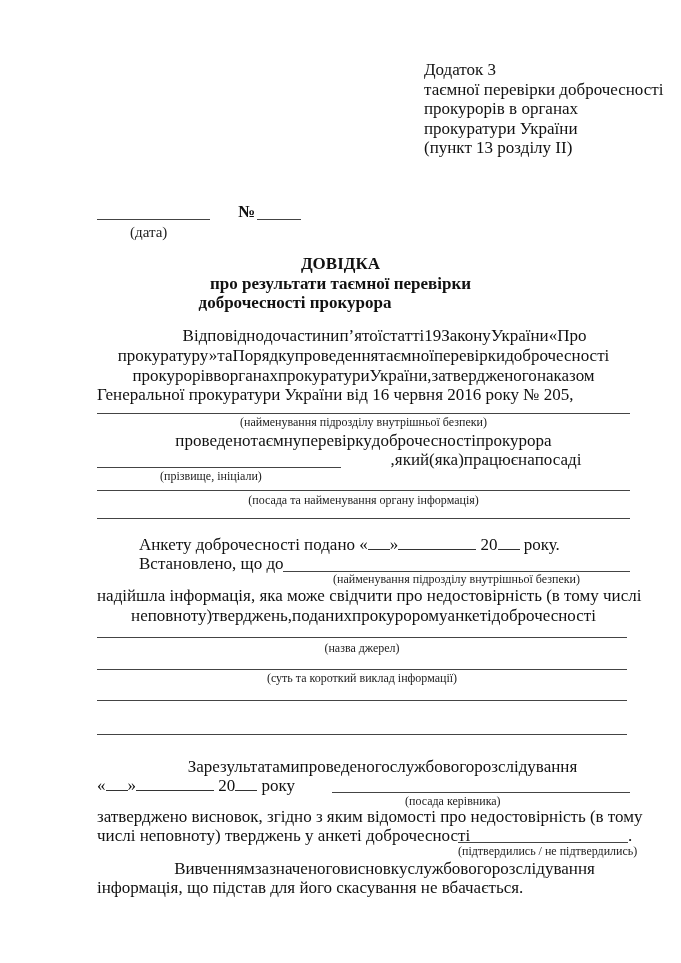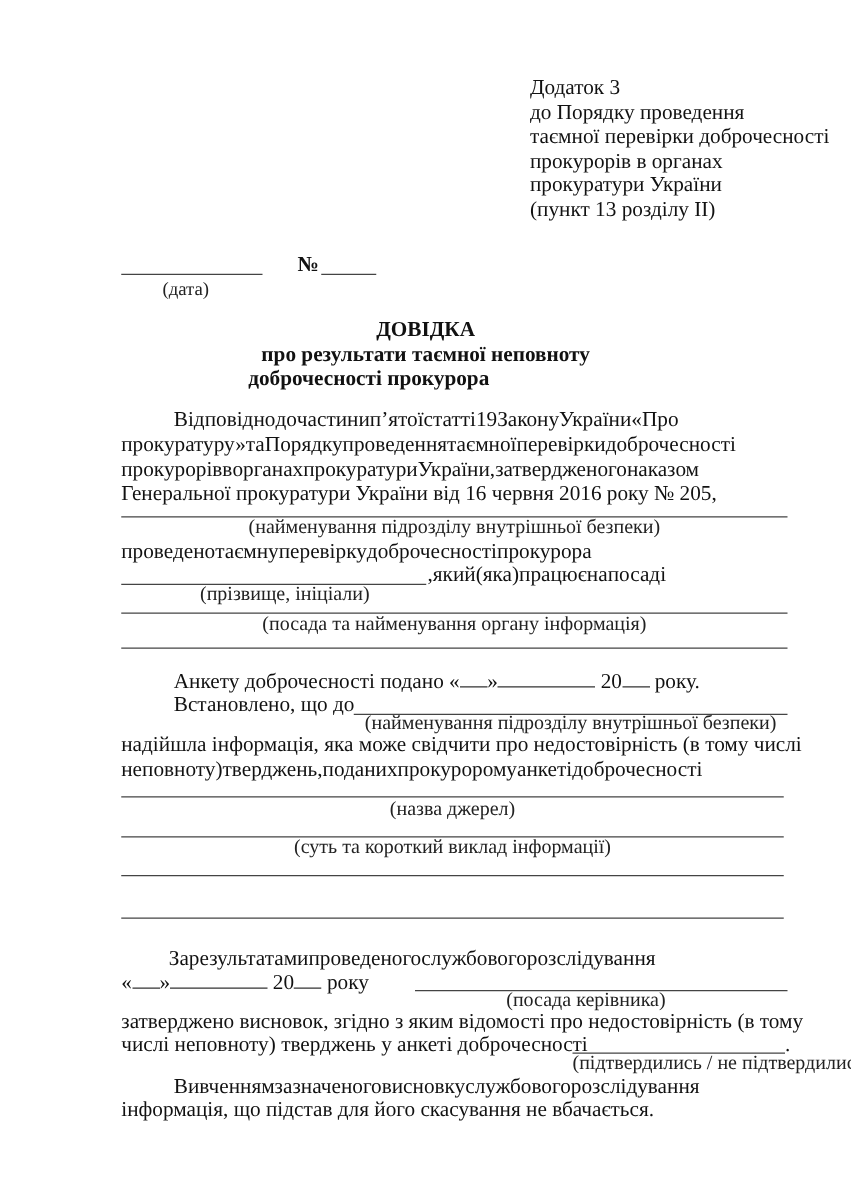--- a/index.html
+++ b/index.html
@@ -1,46 +1,45 @@
 <!DOCTYPE html>
 <html><head>
 <meta charset="utf-8">
 <style>
   html, body { margin: 0; padding: 0; background: #ffffff; }
   body { width: 681px; height: 963px; position: relative; overflow: hidden;
          font-family: "Liberation Serif", "DejaVu Serif", serif; color: #111; }
   .abs { position: absolute; white-space: nowrap; }
   .txt { font-size: 17px; line-height: 20px; }
-  .small { font-size: 16px; line-height: 12px; color: #222; }
+  .small { font-size: 12px; line-height: 12px; color: #222; }
   .line { position: absolute; border-top: 1px solid #444; height: 0; }
-  .justify { position: absolute; display: flex; justify-content: flex-start; font-size: 17px; line-height: 20px; }
+  .justify { position: absolute; display: flex; justify-content: center; font-size: 17px; line-height: 20px; }
   .center { text-align: center; }
   .bold { font-weight: bold; }
   .appendix { left: 424px; top: 60px; font-size: 17px; line-height: 19.5px; }
   .appendix div { white-space: nowrap; }
 </style>
 </head>
 <body>
 
 <div class="abs appendix">
   <div>Додаток  3</div>
-  <div>до Порядку проведення</div>
   <div>таємної перевірки доброчесності</div>
   <div>прокурорів в органах</div>
   <div>прокуратури України</div>
   <div>(пункт 13 розділу ІІ)</div>
 </div>
 
 <div class="line" style="left:97px; top:219px; width:113px;"></div>
 <div class="abs small" style="left:130px; top:226px; font-size:15px;">(дата)</div>
 <div class="abs txt bold" style="left:238px; top:202px;">№</div>
 <div class="line" style="left:257px; top:219px; width:44px;"></div>
 
 <div class="abs txt bold center" style="left:0; width:681px; top:254px;">ДОВІДКА</div>
-<div class="abs txt bold center" style="left:0; width:681px; top:274px;">про результати таємної неповноту</div>
+<div class="abs txt bold center" style="left:0; width:681px; top:274px;">про результати таємної перевірки</div>
 <div class="abs txt bold center" style="left:0; width:590px; top:293px;">доброчесності прокурора</div>
 
 <div class="justify" style="left:139px; width:491px; top:326px;">
   <span>Відповідно</span>
   <span>до</span>
   <span>частини</span>
   <span>п’ятої</span>
   <span>статті</span>
   <span>19</span>
   <span>Закону</span>

